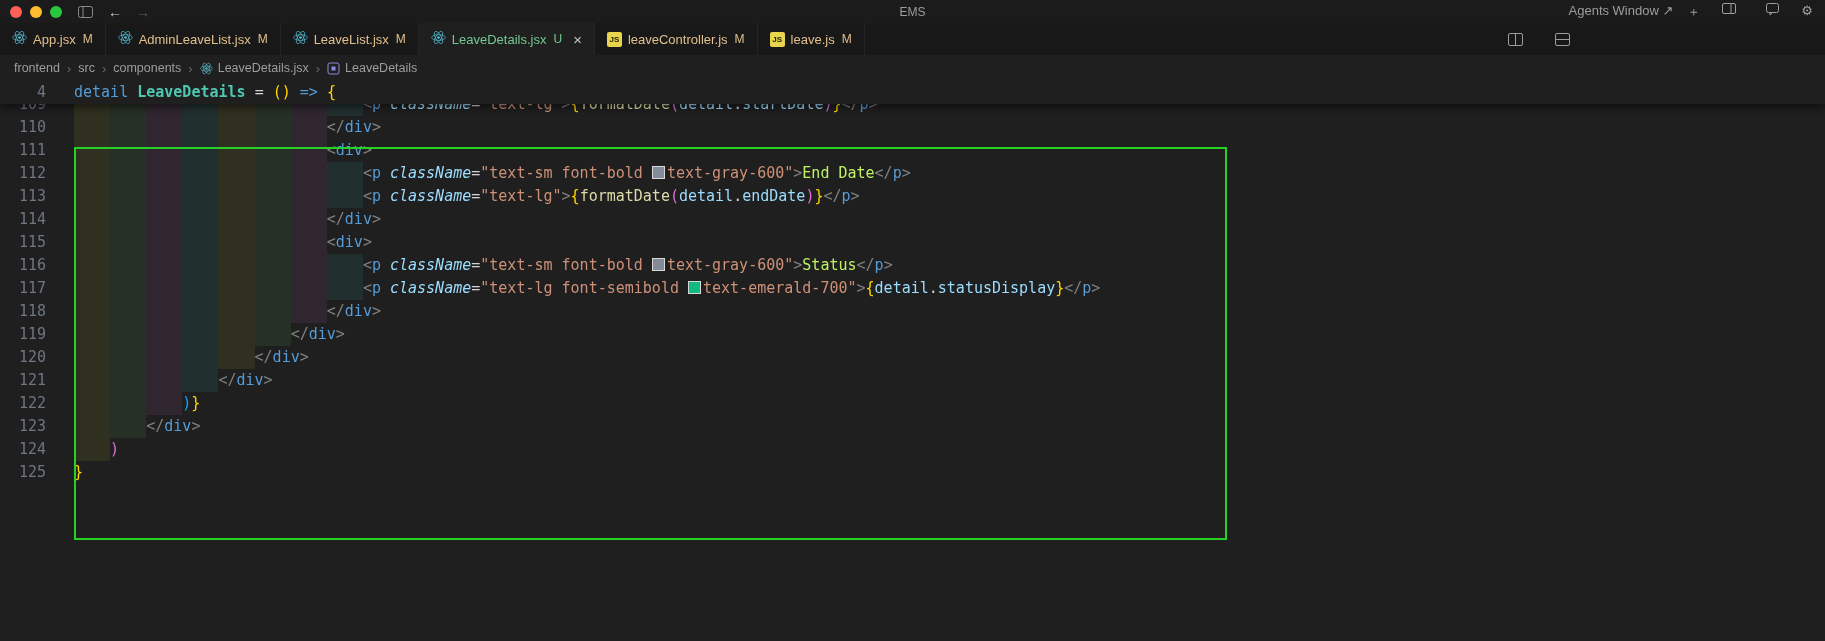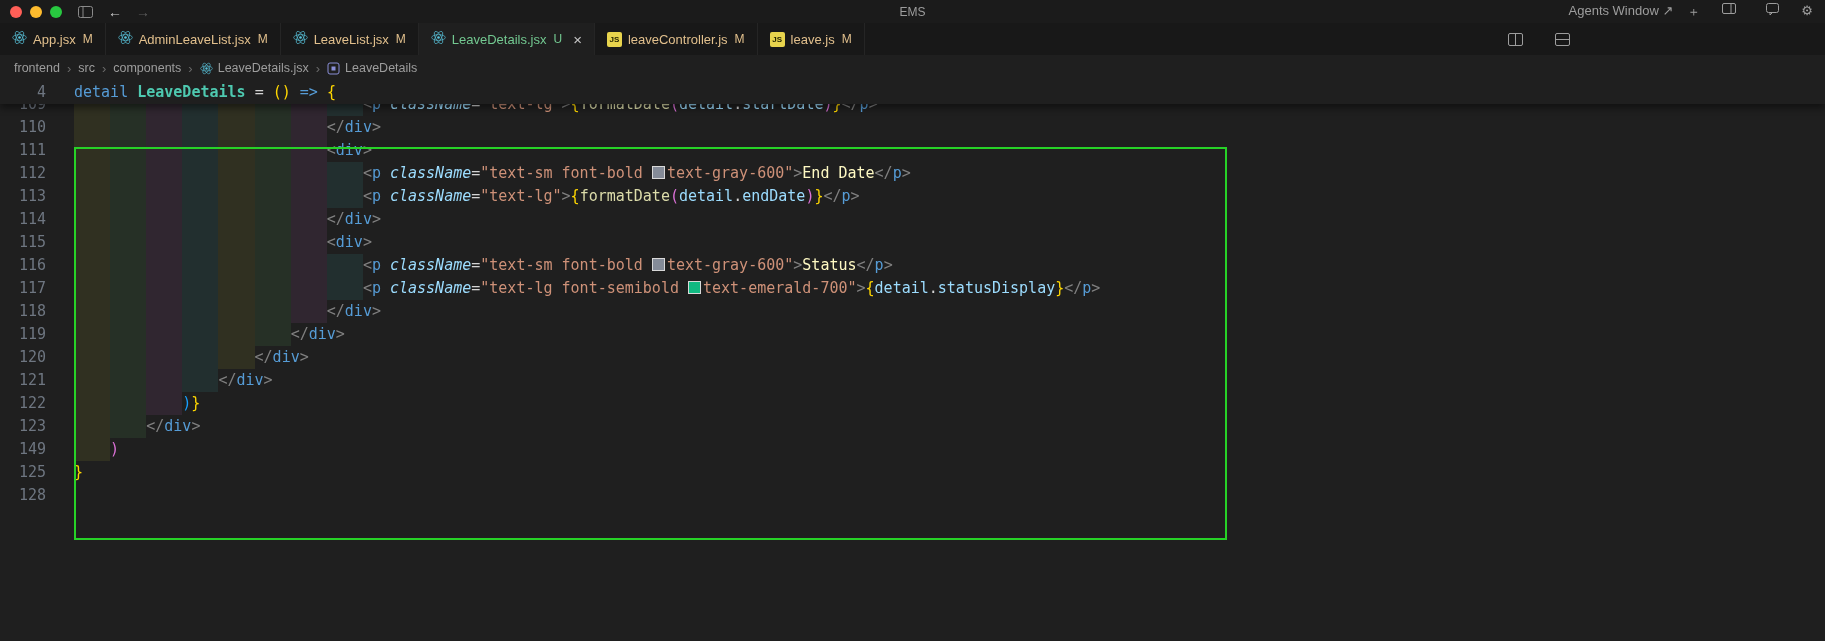--- a/index.html
+++ b/index.html
@@ -56,21 +56,21 @@
   .tk-kw   { color:#569cd6; }
   .tk-kw2  { color:#c586c0; }
   .tk-comp { color:#4ec9b0; font-weight:bold; }
   .tk-tag  { color:#569cd6; }
   .tk-pn   { color:#808080; }
   .tk-attr { color:#9cdcfe; font-style:italic; }
   .tk-op   { color:#d4d4d4; }
   .tk-str  { color:#ce9178; }
   .tk-fn   { color:#dcdcaa; }
   .tk-var  { color:#9cdcfe; }
-  .tk-txt  { color:#fef9c3; }
+  .tk-txt  { color:#bef264; }
   .tk-warm { color:#ce9178; }
   .tk-b1   { color:#ffd700; }
   .tk-b2   { color:#da70d6; }
   .tk-b3   { color:#179fff; }
 
   .annotation { position:absolute; left:74px; top:66px; width:1153px; height:393px;
     border:2px solid #27d227; z-index:6; pointer-events:none; }
 </style>
 </head>
 <body>
@@ -247,21 +247,20 @@
       <div class="line"><span class="gutter">114</span><span class="codetext"><span class="band" style="background: rgba(255, 255, 64, 0.08);"></span><span class="band" style="background: rgba(127, 255, 127, 0.08);"></span><span class="band" style="background: rgba(255, 127, 255, 0.08);"></span><span class="band" style="background: rgba(79, 236, 236, 0.08);"></span><span class="band" style="background: rgba(255, 255, 64, 0.08);"></span><span class="band" style="background: rgba(127, 255, 127, 0.08);"></span><span class="band" style="background: rgba(255, 127, 255, 0.08);"></span><span class="tk-pn">&lt;/</span><span class="tk-tag">div</span><span class="tk-pn">&gt;</span></span></div>
       <div class="line"><span class="gutter">115</span><span class="codetext"><span class="band" style="background: rgba(255, 255, 64, 0.08);"></span><span class="band" style="background: rgba(127, 255, 127, 0.08);"></span><span class="band" style="background: rgba(255, 127, 255, 0.08);"></span><span class="band" style="background: rgba(79, 236, 236, 0.08);"></span><span class="band" style="background: rgba(255, 255, 64, 0.08);"></span><span class="band" style="background: rgba(127, 255, 127, 0.08);"></span><span class="band" style="background: rgba(255, 127, 255, 0.08);"></span><span class="tk-pn">&lt;</span><span class="tk-tag">div</span><span class="tk-pn">&gt;</span></span></div>
       <div class="line"><span class="gutter">116</span><span class="codetext"><span class="band" style="background: rgba(255, 255, 64, 0.08);"></span><span class="band" style="background: rgba(127, 255, 127, 0.08);"></span><span class="band" style="background: rgba(255, 127, 255, 0.08);"></span><span class="band" style="background: rgba(79, 236, 236, 0.08);"></span><span class="band" style="background: rgba(255, 255, 64, 0.08);"></span><span class="band" style="background: rgba(127, 255, 127, 0.08);"></span><span class="band" style="background: rgba(255, 127, 255, 0.08);"></span><span class="band" style="background: rgba(79, 236, 236, 0.08);"></span><span class="tk-pn">&lt;</span><span class="tk-tag">p</span><span> </span><span class="tk-attr">className</span><span class="tk-op">=</span><span class="tk-str">"text-sm font-bold </span><span class="swatch" style="background: rgb(132, 139, 152);"></span><span class="tk-str">text-gray-600"</span><span class="tk-pn">&gt;</span><span class="tk-txt">Status</span><span class="tk-pn">&lt;/</span><span class="tk-tag">p</span><span class="tk-pn">&gt;</span></span></div>
       <div class="line"><span class="gutter">117</span><span class="codetext"><span class="band" style="background: rgba(255, 255, 64, 0.08);"></span><span class="band" style="background: rgba(127, 255, 127, 0.08);"></span><span class="band" style="background: rgba(255, 127, 255, 0.08);"></span><span class="band" style="background: rgba(79, 236, 236, 0.08);"></span><span class="band" style="background: rgba(255, 255, 64, 0.08);"></span><span class="band" style="background: rgba(127, 255, 127, 0.08);"></span><span class="band" style="background: rgba(255, 127, 255, 0.08);"></span><span class="band" style="background: rgba(79, 236, 236, 0.08);"></span><span class="tk-pn">&lt;</span><span class="tk-tag">p</span><span> </span><span class="tk-attr">className</span><span class="tk-op">=</span><span class="tk-str">"text-lg font-semibold </span><span class="swatch" style="background: rgb(16, 185, 129);"></span><span class="tk-str">text-emerald-700"</span><span class="tk-pn">&gt;</span><span class="tk-b1">{</span><span class="tk-var">detail</span><span class="tk-op">.</span><span class="tk-var">statusDisplay</span><span class="tk-b1">}</span><span class="tk-pn">&lt;/</span><span class="tk-tag">p</span><span class="tk-pn">&gt;</span></span></div>
       <div class="line"><span class="gutter">118</span><span class="codetext"><span class="band" style="background: rgba(255, 255, 64, 0.08);"></span><span class="band" style="background: rgba(127, 255, 127, 0.08);"></span><span class="band" style="background: rgba(255, 127, 255, 0.08);"></span><span class="band" style="background: rgba(79, 236, 236, 0.08);"></span><span class="band" style="background: rgba(255, 255, 64, 0.08);"></span><span class="band" style="background: rgba(127, 255, 127, 0.08);"></span><span class="band" style="background: rgba(255, 127, 255, 0.08);"></span><span class="tk-pn">&lt;/</span><span class="tk-tag">div</span><span class="tk-pn">&gt;</span></span></div>
       <div class="line"><span class="gutter">119</span><span class="codetext"><span class="band" style="background: rgba(255, 255, 64, 0.08);"></span><span class="band" style="background: rgba(127, 255, 127, 0.08);"></span><span class="band" style="background: rgba(255, 127, 255, 0.08);"></span><span class="band" style="background: rgba(79, 236, 236, 0.08);"></span><span class="band" style="background: rgba(255, 255, 64, 0.08);"></span><span class="band" style="background: rgba(127, 255, 127, 0.08);"></span><span class="tk-pn">&lt;/</span><span class="tk-tag">div</span><span class="tk-pn">&gt;</span></span></div>
       <div class="line"><span class="gutter">120</span><span class="codetext"><span class="band" style="background: rgba(255, 255, 64, 0.08);"></span><span class="band" style="background: rgba(127, 255, 127, 0.08);"></span><span class="band" style="background: rgba(255, 127, 255, 0.08);"></span><span class="band" style="background: rgba(79, 236, 236, 0.08);"></span><span class="band" style="background: rgba(255, 255, 64, 0.08);"></span><span class="tk-pn">&lt;/</span><span class="tk-tag">div</span><span class="tk-pn">&gt;</span></span></div>
       <div class="line"><span class="gutter">121</span><span class="codetext"><span class="band" style="background: rgba(255, 255, 64, 0.08);"></span><span class="band" style="background: rgba(127, 255, 127, 0.08);"></span><span class="band" style="background: rgba(255, 127, 255, 0.08);"></span><span class="band" style="background: rgba(79, 236, 236, 0.08);"></span><span class="tk-pn">&lt;/</span><span class="tk-tag">div</span><span class="tk-pn">&gt;</span></span></div>
       <div class="line"><span class="gutter">122</span><span class="codetext"><span class="band" style="background: rgba(255, 255, 64, 0.08);"></span><span class="band" style="background: rgba(127, 255, 127, 0.08);"></span><span class="band" style="background: rgba(255, 127, 255, 0.08);"></span><span class="tk-b3">)</span><span class="tk-b1">}</span></span></div>
       <div class="line"><span class="gutter">123</span><span class="codetext"><span class="band" style="background: rgba(255, 255, 64, 0.08);"></span><span class="band" style="background: rgba(127, 255, 127, 0.08);"></span><span class="tk-pn">&lt;/</span><span class="tk-tag">div</span><span class="tk-pn">&gt;</span></span></div>
-      <div class="line"><span class="gutter">149</span><span class="codetext"><span class="band" style="background: rgba(255, 255, 64, 0.08);"></span><span class="tk-b2">)</span></span></div>
+      <div class="line"><span class="gutter">124</span><span class="codetext"><span class="band" style="background: rgba(255, 255, 64, 0.08);"></span><span class="tk-b2">)</span></span></div>
       <div class="line"><span class="gutter">125</span><span class="codetext"><span class="tk-b1">}</span></span></div>
-      <div class="line"><span class="gutter">128</span><span class="codetext"></span></div>
     </div>
   <div class="stickyline">
       <div class="line"><span class="gutter">4</span><span class="codetext"><span class="tk-kw">detail</span><span> </span><span class="tk-comp">LeaveDetails</span><span> </span><span class="tk-op">=</span><span> </span><span class="tk-b1">(</span><span class="tk-b1">)</span><span> </span><span class="tk-kw">=&gt;</span><span> </span><span class="tk-b1">{</span></span></div>
     </div>
   <div class="annotation" style="border-color: rgb(39, 210, 39);"></div>
 </div>
 
 </body></html>

